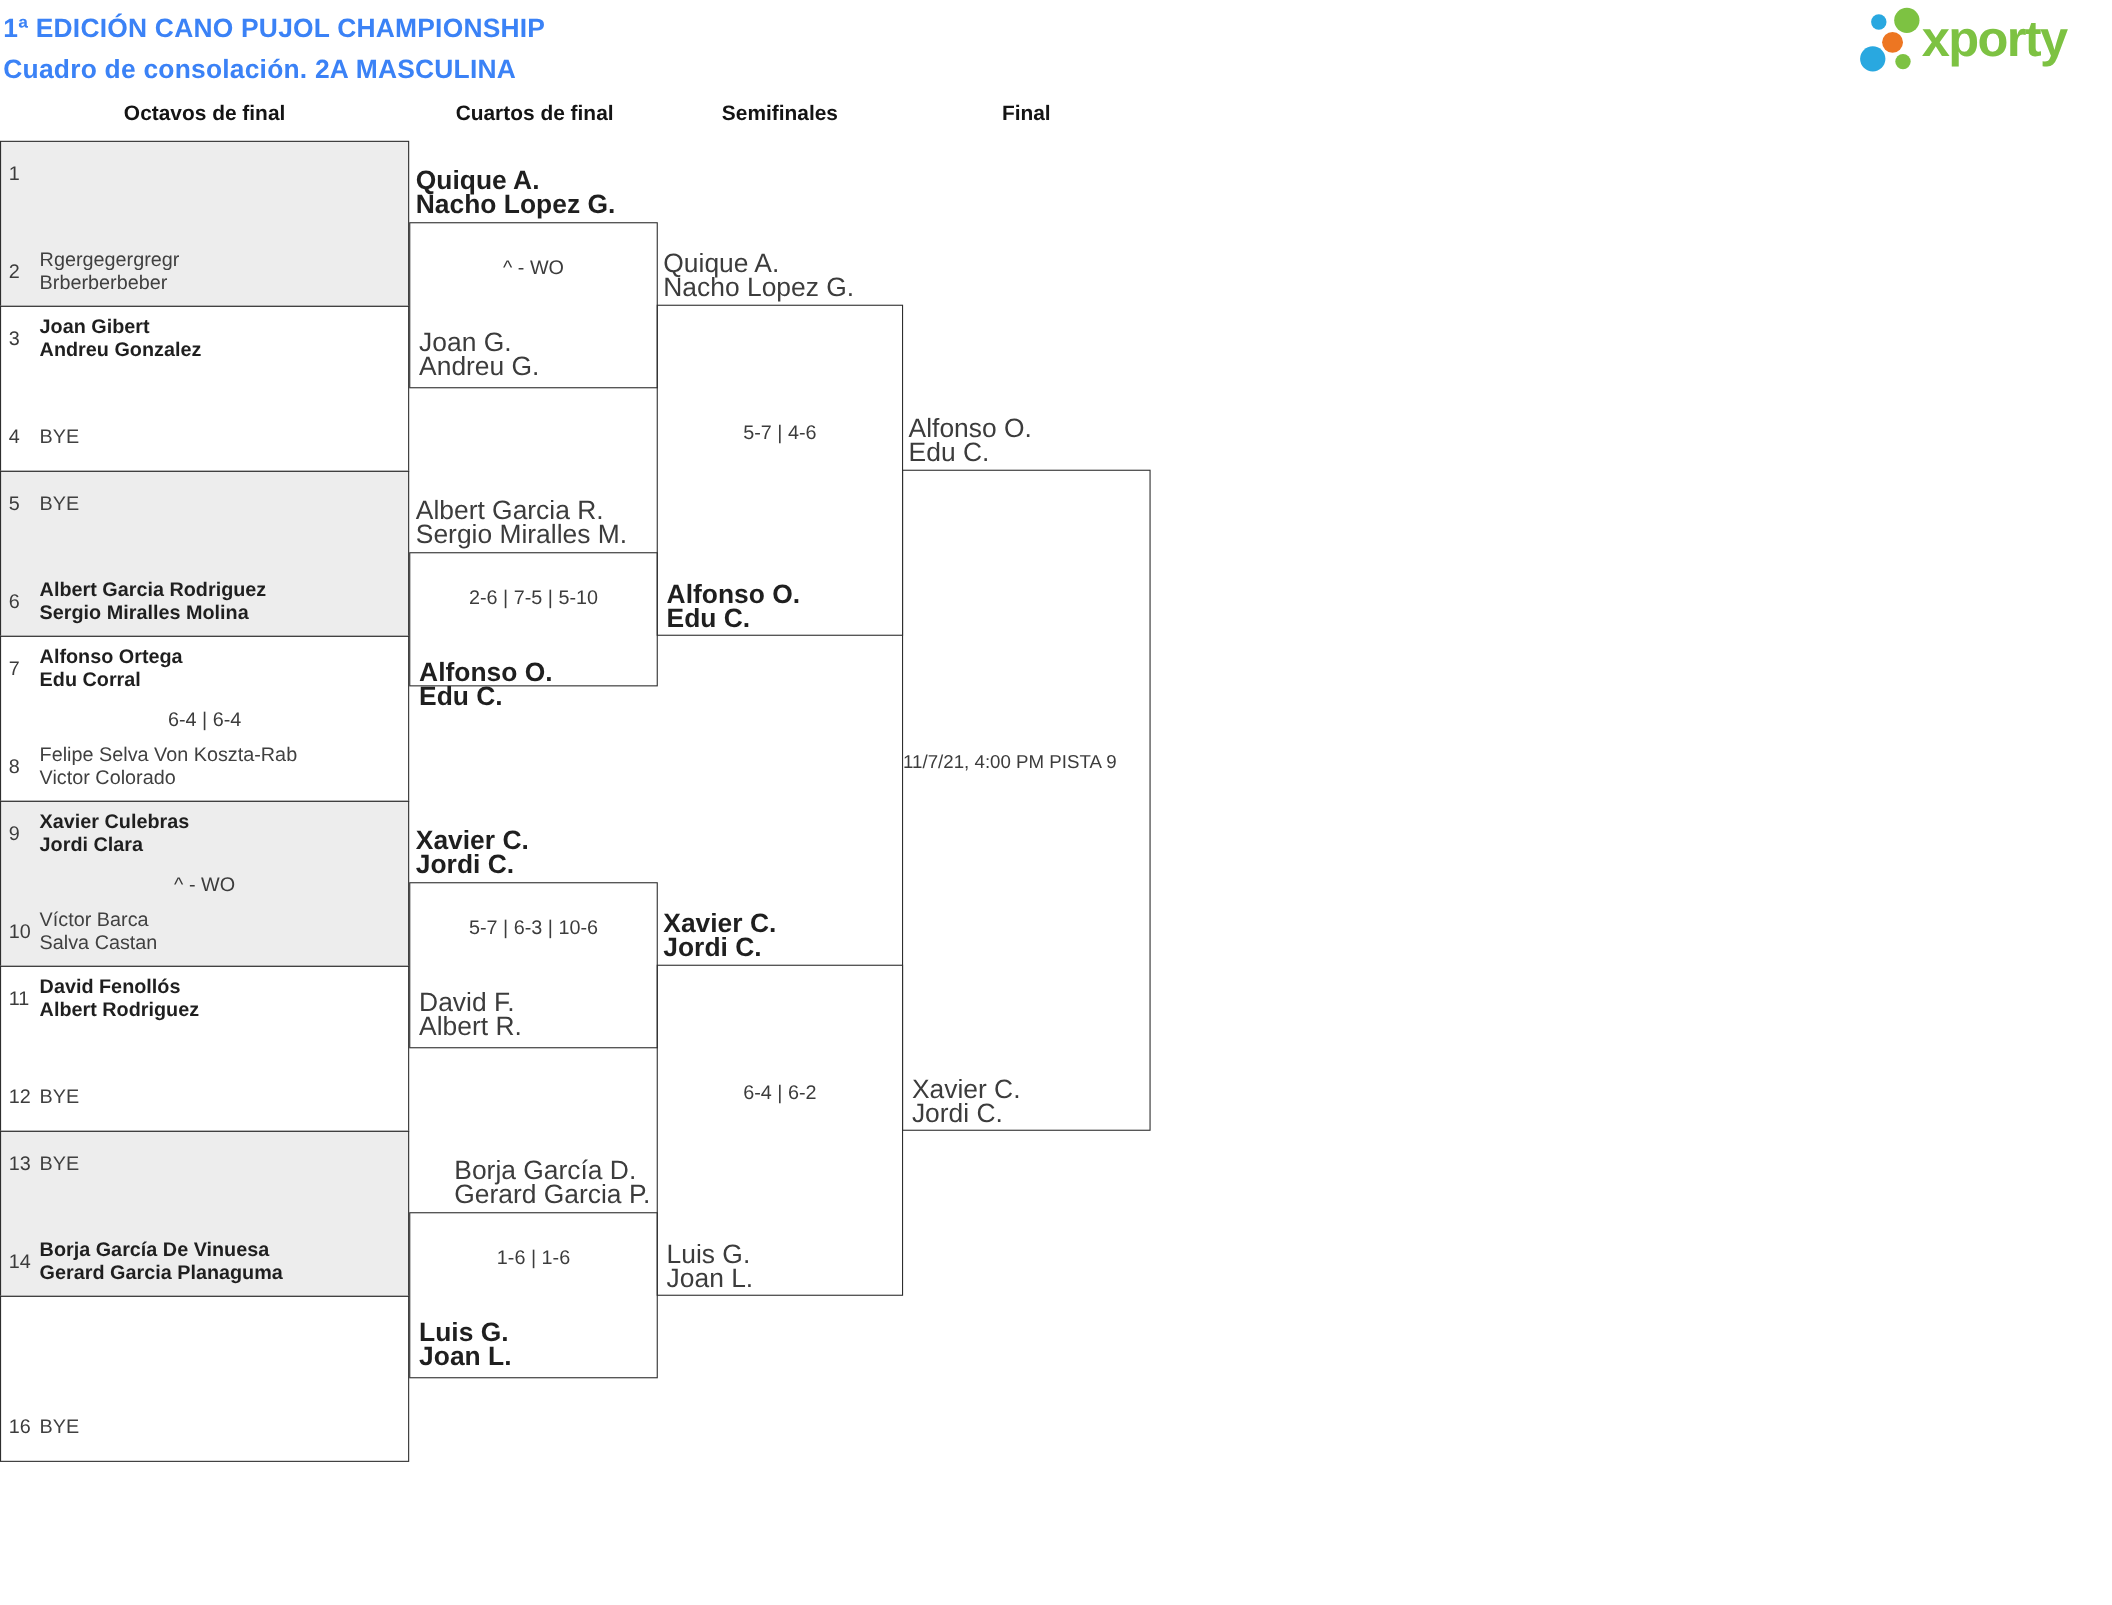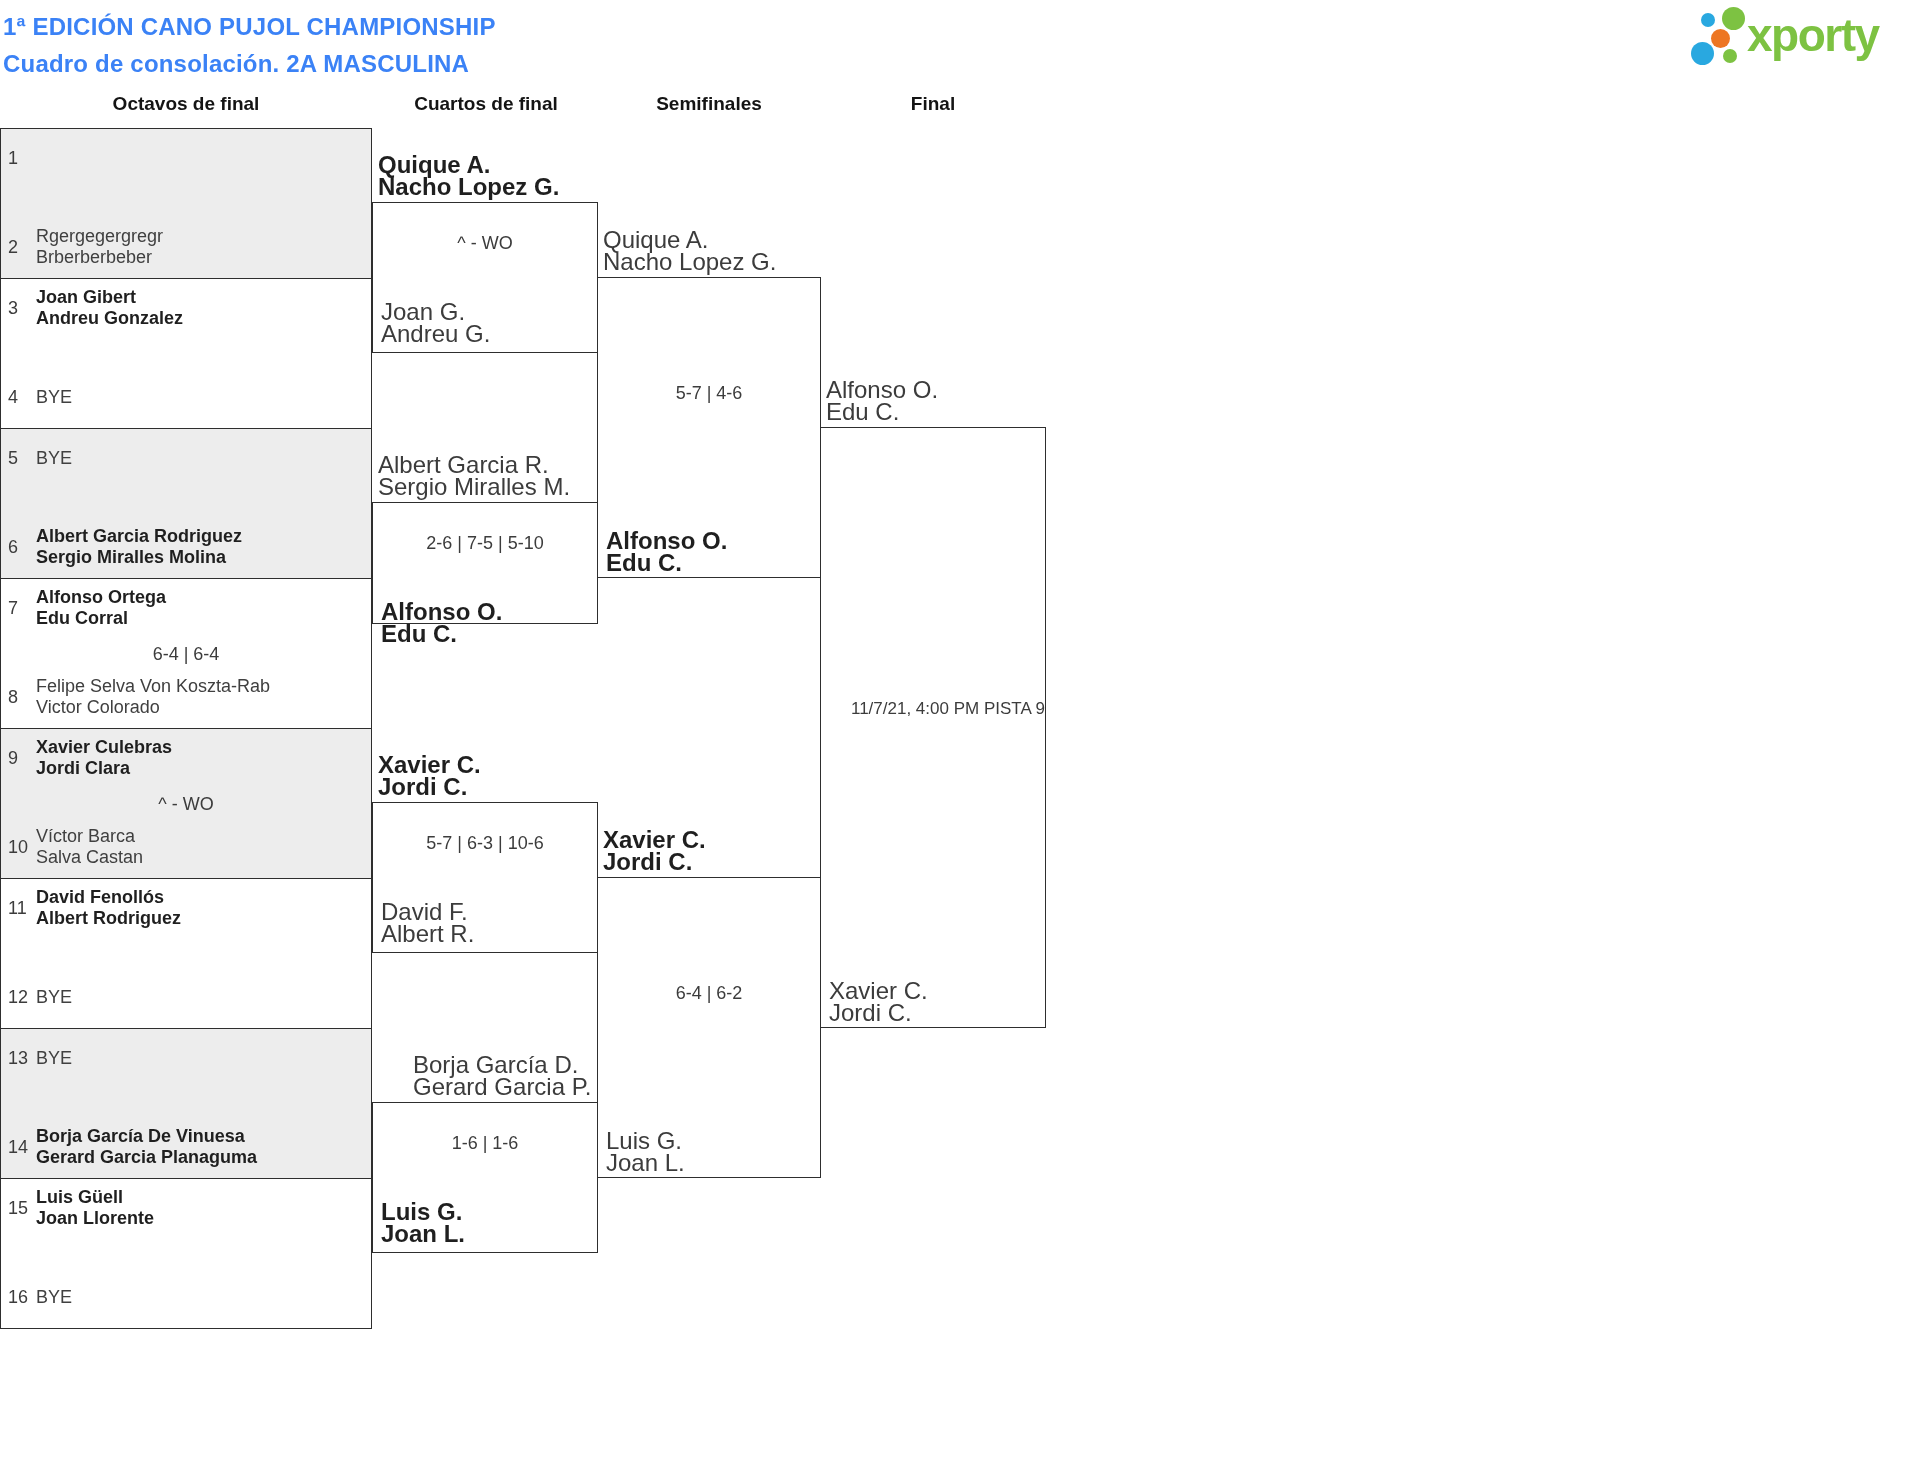--- a/index.html
+++ b/index.html
@@ -28,21 +28,21 @@
   .names{font-size:18px;line-height:21px;color:#404040;}
   .names .nl{display:block;white-space:nowrap;}
   .names.bold{font-weight:700;color:#1f1f1f;}
   .o-score{position:absolute;left:0;right:0;top:65px;text-align:center;font-size:18px;color:#3c3c3c;}
   
   .mbox{position:absolute;border:1px solid #2e2e2e;box-sizing:border-box;background:transparent;}
   .m-score{position:absolute;left:0;right:0;text-align:center;font-size:18px;color:#3c3c3c;white-space:nowrap;}
   .team{position:absolute;font-size:24px;line-height:22px;color:#3c3c3c;white-space:nowrap;}
   .team .nl{display:block;}
   .team.bold{font-weight:700;color:#1f1f1f;}
-  .schedule{position:absolute;left:0;right:0;text-align:right;font-size:17px;color:#3c3c3c;white-space:nowrap;margin-top:16px;}
+  .schedule{position:absolute;left:0;right:0;text-align:left;font-size:17px;color:#3c3c3c;white-space:nowrap;}
 </style>
 </head>
 <body>
 
 <div class="abs title-wrap">
   <div class="title-line">1ª EDICIÓN CANO PUJOL CHAMPIONSHIP</div>
   <div class="title-line">Cuadro de consolación. 2A MASCULINA</div>
 </div>
 
 <div class="abs logo">
@@ -179,27 +179,20 @@
   <div class="slot slot-b">
     <span class="num">14</span>
     <span class="names bold">
       <span class="nl">Borja García De Vinuesa</span>
       <span class="nl">Gerard Garcia Planaguma</span>
     </span>
   </div>
 </div>
 
 <div class="o-pair" style="top:1178px;">
-  <div class="slot slot-a">
-    <span class="num">15</span>
-    <span class="names bold">
-      <span class="nl">Luis Güell</span>
-      <span class="nl">Joan Llorente</span>
-    </span>
-  </div>
   <div class="o-score"></div>
   <div class="slot slot-b">
     <span class="num">16</span>
     <span class="names">
       <span class="nl">BYE</span>
       <span class="nl"></span>
     </span>
   </div>
 </div>
 

